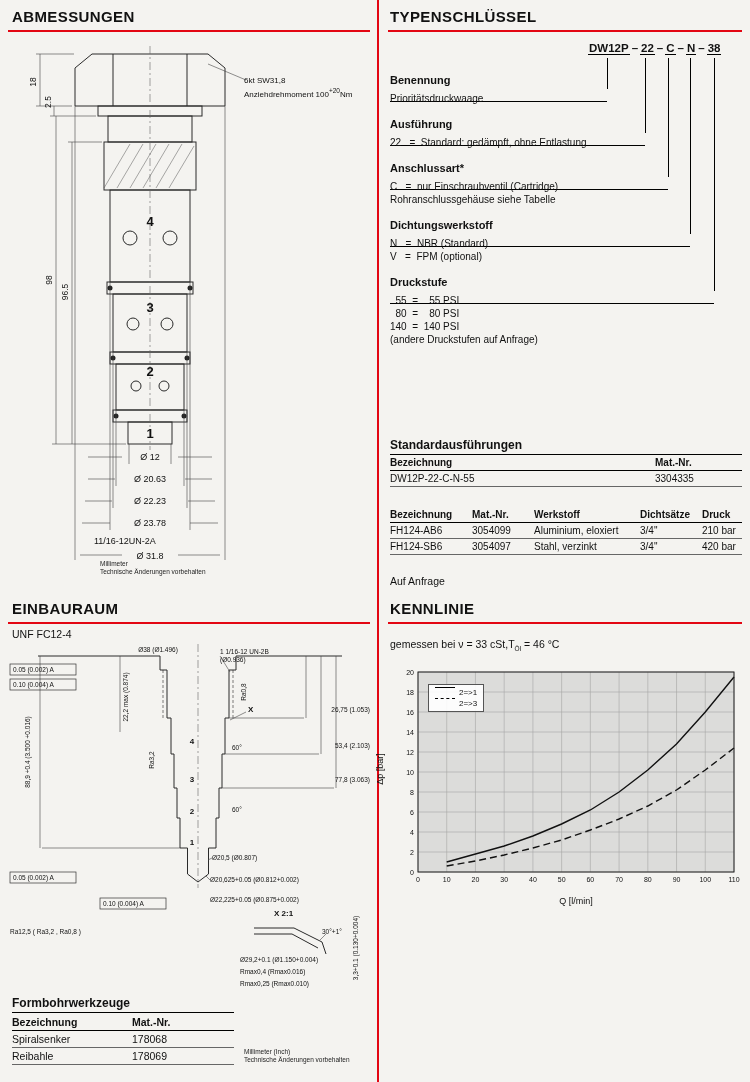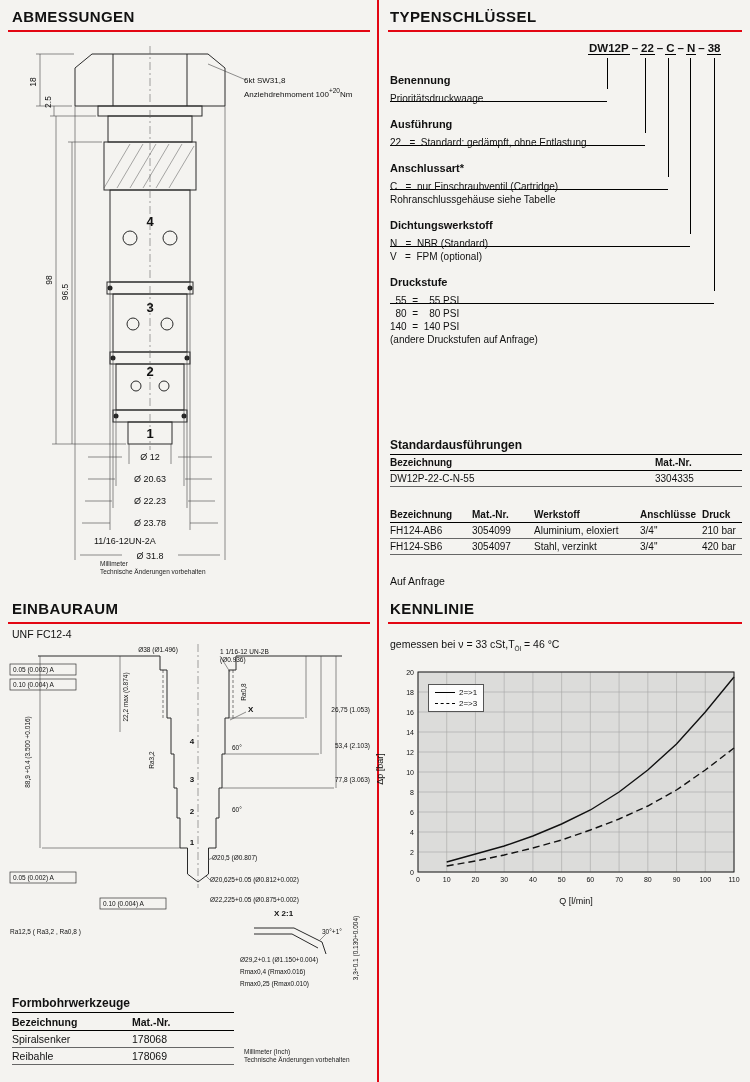--- a/index.html
+++ b/index.html
@@ -30,21 +30,21 @@
 .dim-b{font-size:9px}
 .dim-small{font-size:6.5px}
 .port{font-size:13px;font-weight:bold}
 .port-small{font-size:8px;font-weight:bold}
 .draw{stroke:#2a2a2a;fill:none;stroke-width:1}
 .thin{stroke:#444;fill:none;stroke-width:.6}
 .hatch{stroke:#555;fill:none;stroke-width:.5}
 .cl{stroke:#666;fill:none;stroke-width:.6;stroke-dasharray:8 3 2 3}
 .tolframe{stroke:#333;fill:none;stroke-width:.7}
 .legend{border:1px solid #555;background:rgba(255,255,255,.9);padding:2px 6px;font-size:8px;line-height:11px}
-.legend-row{display:flex;align-items:center}
+.legend-row{display:flex;}
 .line-sample{display:inline-block;width:20px;height:0;border-top:1.2px solid #000;margin-right:4px}
 .line-sample.dashed{border-top-style:dashed}
 .plotbg{fill:#dcdcda}
 .grid{stroke:#a6a6a4;stroke-width:.6}
 .curve{fill:none;stroke:#111;stroke-width:1.4}
 .curve.dashed{stroke-dasharray:7 4}
 .plotframe{fill:none;stroke:#222;stroke-width:1}
 .ctick{font-size:7px}
 .ylabel{font-size:9px;text-align:center;transform:rotate(-90deg)}
 .xlabel{font-size:9px;text-align:center}
@@ -213,21 +213,21 @@
         <col style="width:62px">
         <col style="width:106px">
         <col style="width:62px">
         <col style="width:40px">
       </colgroup>
     <tbody>
         <tr class="th">
       <td>Bezeichnung</td>
       <td>Mat.-Nr.</td>
       <td>Werkstoff</td>
-      <td>Anschlüsse</td>
+      <td>Dichtsätze</td>
       <td>Druck</td>
     </tr>
     <tr>
       <td>FH124-AB6</td>
       <td>3054099</td>
       <td>Aluminium, eloxiert</td>
       <td>3/4"</td>
       <td>210 bar</td>
     </tr>
     <tr>

